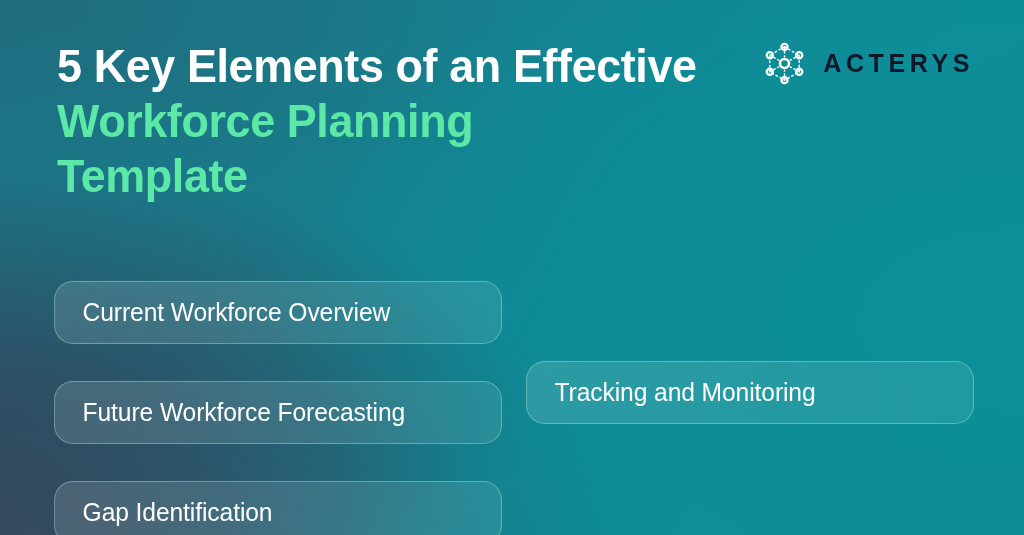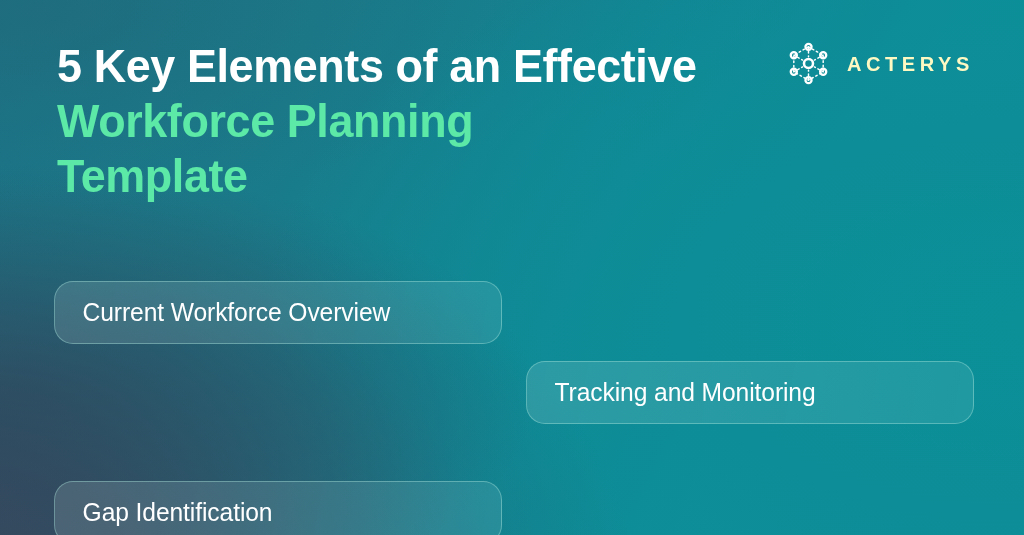--- a/index.html
+++ b/index.html
@@ -45,22 +45,22 @@
   .logo {
     position:absolute;
     top:40px; right:50px;
     display:flex;
     align-items:center;
     gap:15px;
     z-index:5;
   }
   .logo-mark { width:47px; height:47px; display:block; }
   .logo-word {
-    color:#fef9c3;
-    font-size:20px;
+    color:#0f172a;
+    font-size:25px;
     font-weight:bold;
     letter-spacing:4.6px;
     line-height:1;
     white-space:nowrap;
     font-family:"Liberation Sans", sans-serif;
   }
 
   
   .title {
     position:absolute;
@@ -153,20 +153,23 @@
     </span>
     <span class="logo-word">ACTERYS</span>
   </div>
 
   <h1 class="title"><span>5 Key Elements of an </span><span>Effective </span><span class="accent">Workforce Planning</span><br><span class="accent">Template</span></h1>
 
   <div class="cards">
     <div class="card c-l1">
       <span class="card-label">Current Workforce Overview</span>
     </div>
+    <div class="card c-l2">
+      <span class="card-label">Future Workforce Forecasting</span>
+    </div>
     <div class="card c-l3">
       <span class="card-label">Gap Identification</span>
     </div>
     <div class="card c-r2">
       <span class="card-label">Tracking and Monitoring</span>
     </div>
   </div>
 
 </div>
 

